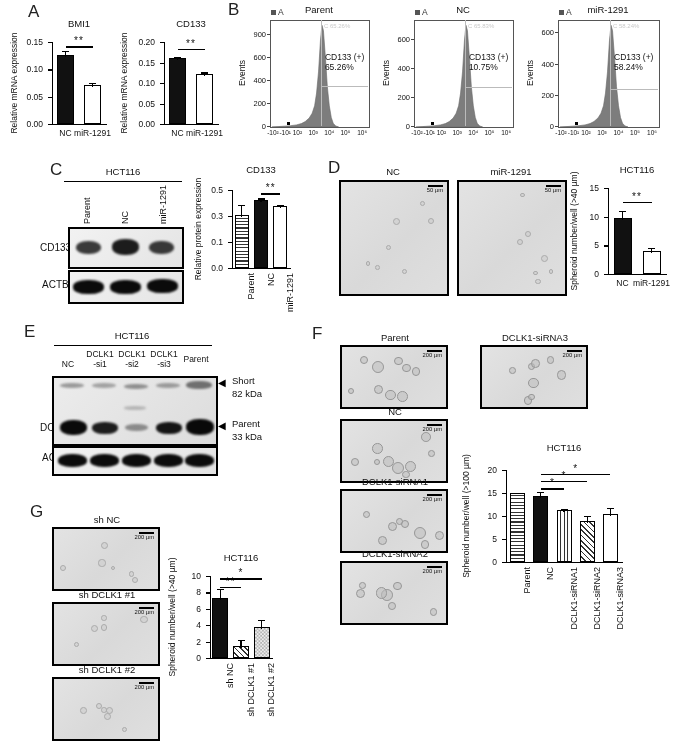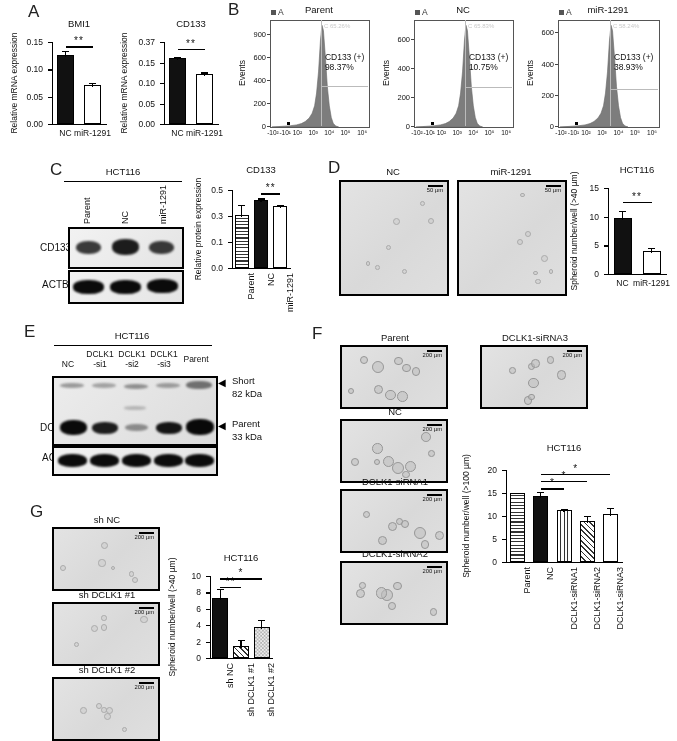--- a/index.html
+++ b/index.html
@@ -107,21 +107,21 @@
       <div class="ylabel" style="left: 8px; top: 67px;">Relative mRNA expression</div>
       <div class="plot" style="left: 48px; top: 26px; width: 54px; height: 82px;"></div>
       <div class="ytick-label" style="left: 0px; width: 39px; top: 103px;">0.00</div>
       <div class="ytick-mark" style="left: 44px; width: 4px; top: 108px;"></div>
       <div class="ytick-label" style="left: 0px; width: 39px; top: 82.5px;">0.05</div>
       <div class="ytick-mark" style="left: 44px; width: 4px; top: 87.5px;"></div>
       <div class="ytick-label" style="left: 0px; width: 39px; top: 62px;">0.10</div>
       <div class="ytick-mark" style="left: 44px; width: 4px; top: 67px;"></div>
       <div class="ytick-label" style="left: 0px; width: 39px; top: 41.5px;">0.15</div>
       <div class="ytick-mark" style="left: 44px; width: 4px; top: 46.5px;"></div>
-      <div class="ytick-label" style="left: 0px; width: 39px; top: 21px;">0.37</div>
+      <div class="ytick-label" style="left: 0px; width: 39px; top: 21px;">0.20</div>
       <div class="ytick-mark" style="left: 44px; width: 4px; top: 26px;"></div>
       <div class="bar p-solid-black" style="left: 53px; top: 42.4px; width: 17px; height: 65.6px;"></div>
       <div class="err-line" style="left: 60.9px; top: 40.76px; height: 3.64px;"></div>
       <div class="err-cap" style="left: 58px; width: 7px; top: 40.76px;"></div>
       <div class="bar p-white" style="left: 80px; top: 57.57px; width: 17px; height: 50.43px;"></div>
       <div class="err-line" style="left: 87.9px; top: 56.34px; height: 3.23px;"></div>
       <div class="err-cap" style="left: 85px; width: 7px; top: 56.34px;"></div>
       <div class="sig-line" style="left: 61.5px; width: 27px; top: 32.97px;"></div>
       <div class="sig-label" style="left: 75px; top: 21.97px;">**</div>
       <div class="xlabel-h" style="left: 61.5px; top: 112px;">NC</div>
@@ -151,21 +151,21 @@
       <div class="xtick" style="left: 36.94px; top: 127px;">-10²</div>
       <div class="xtick" style="left: 49.19px; top: 127px;">-10¹</div>
       <div class="xtick" style="left: 61.44px; top: 127px;">10²</div>
       <div class="xtick" style="left: 77.12px; top: 127px;">10³</div>
       <div class="xtick" style="left: 93.29px; top: 127px;">10⁴</div>
       <div class="xtick" style="left: 109.46px; top: 127px;">10⁵</div>
       <div class="xtick" style="left: 126.12px; top: 127px;">10⁶</div>
       <div class="gate-v" style="left: 84.96px; top: 18px; height: 106px;"></div>
       <div class="gate-h" style="left: 84.96px; top: 83.72px; width: 47.04px;"></div>
       <div class="faint" style="left: 87.9px; top: 21px;">C 65.26%</div>
-      <div class="gate-text" style="left: 88.88px; top: 49.8px;"><span>CD133 (+)</span><br><span>98.37%</span></div>
+      <div class="gate-text" style="left: 88.88px; top: 49.8px;"><span>CD133 (+)</span><br><span>65.26%</span></div>
       <div class="axis-dot" style="left: 50.66px; top: 120px;"></div>
     </div>
   <div class="histo" style="left:380px;top:2px;width:142px;height:150px;">
       <div class="title" style="left: 83px; top: 2px;">NC</div>
       <div class="legend" style="left: 35px; top: 5px;">
         <span class="sq"></span>
         <span>A</span>
       </div>
       <div class="ylabel" style="left: 6px; top: 71px;">Events</div>
       <div class="plot" style="left: 34px; top: 18px; width: 98px; height: 106px;"><svg width="100%" height="100%" viewBox="0 0 100 100" preserveAspectRatio="none">
@@ -213,21 +213,21 @@
       <div class="xtick" style="left: 37px; top: 127px;">-10²</div>
       <div class="xtick" style="left: 49.5px; top: 127px;">-10¹</div>
       <div class="xtick" style="left: 62px; top: 127px;">10²</div>
       <div class="xtick" style="left: 78px; top: 127px;">10³</div>
       <div class="xtick" style="left: 94.5px; top: 127px;">10⁴</div>
       <div class="xtick" style="left: 111px; top: 127px;">10⁵</div>
       <div class="xtick" style="left: 128px; top: 127px;">10⁶</div>
       <div class="gate-v" style="left: 86px; top: 18px; height: 106px;"></div>
       <div class="gate-h" style="left: 86px; top: 86.9px; width: 48px;"></div>
       <div class="faint" style="left: 89px; top: 21px;">C 58.24%</div>
-      <div class="gate-text" style="left: 90px; top: 49.8px;"><span>CD133 (+)</span><br><span>38.93%</span></div>
+      <div class="gate-text" style="left: 90px; top: 49.8px;"><span>CD133 (+)</span><br><span>58.24%</span></div>
       <div class="axis-dot" style="left: 51px; top: 120px;"></div>
     </div>
 
   <div class="blot" style="left:40px;top:164px;width:150px;height:142px;">
     <div class="header" style="left:83px;top:2px;">HCT116</div>
     <div class="header-line" style="left:24px;top:17px;width:118px;"></div>
     <div class="lane-v" style="left:42px;top:60px;">Parent</div>
     <div class="lane-v" style="left:80px;top:60px;">NC</div>
     <div class="lane-v" style="left:118px;top:60px;">miR-1291</div>
     <div class="row-label" style="left:0px;top:78px;">CD133</div>

